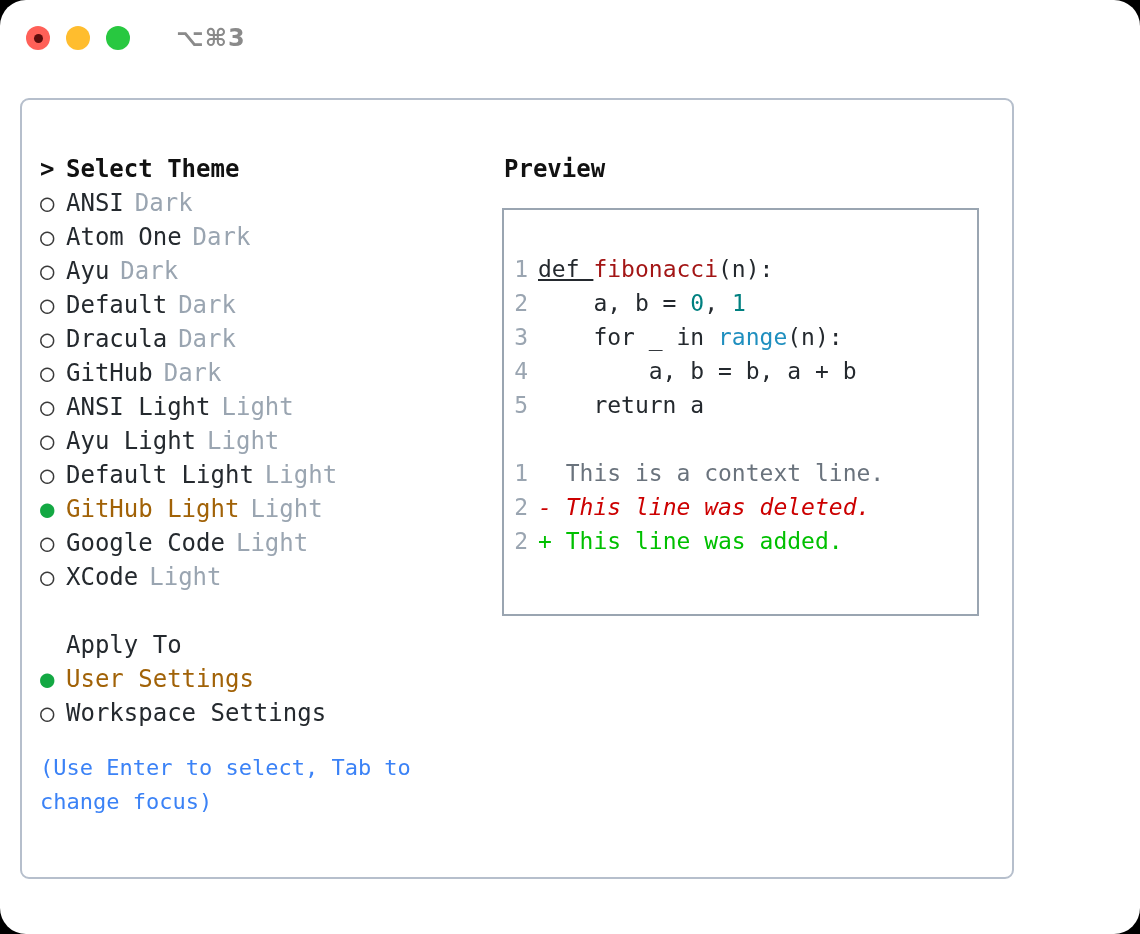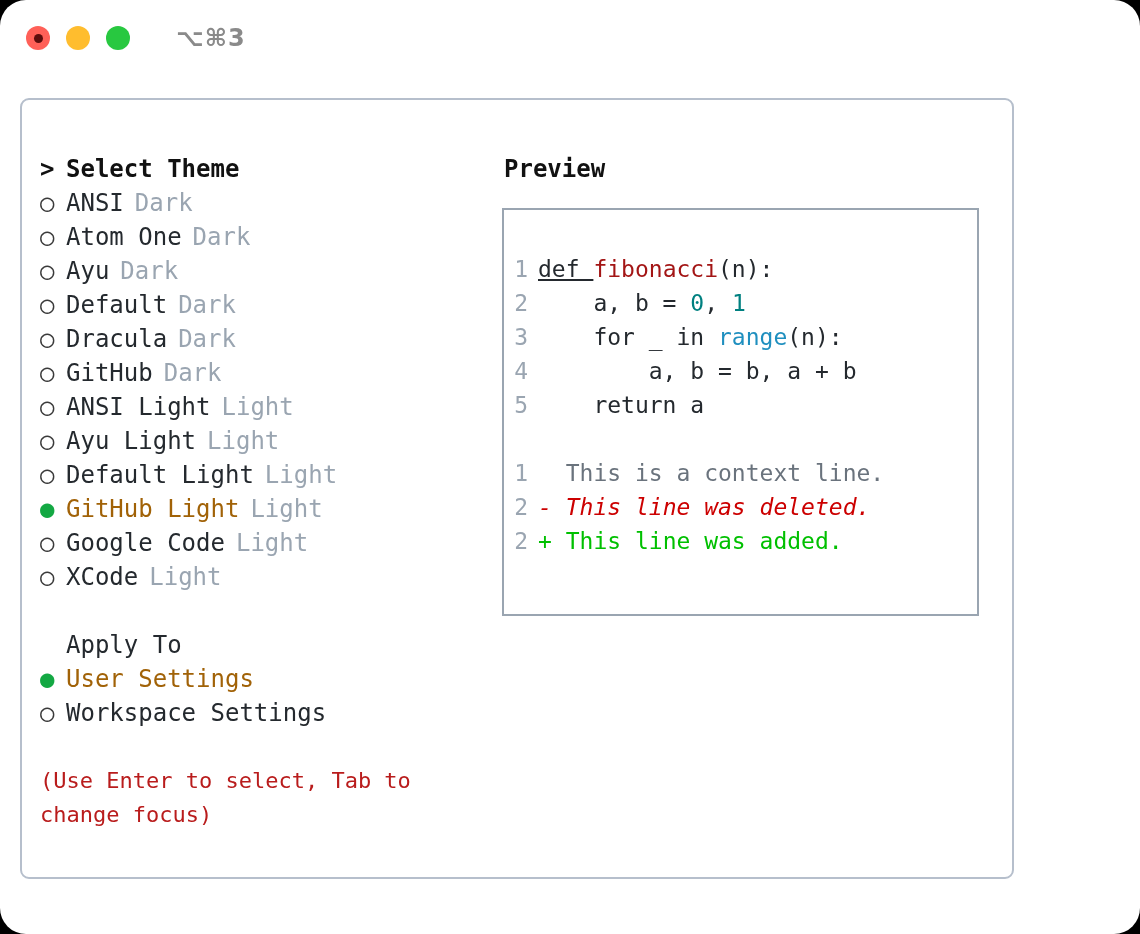--- a/index.html
+++ b/index.html
@@ -126,24 +126,24 @@
   .bullet-filled { color: #13a843; }
   .label { color: #24292e; }
   .label-selected { color: #a16207; }
   .variant {
     color: #9aa5b1;
     margin-left: 11px;
   }
   .spacer { height: 34px; }
 
   .hint {
-    margin-top: 34px;
+    margin-top: 21px;
     font-size: 22px;
     line-height: 34px;
-    color: #b91c1c;
+    color: #3b82f6;
     width: 410px;
   }
 
   
   .preview-title {
     font-size: 24px;
     line-height: 34px;
     font-weight: bold;
     color: #111111;
     margin-left: 2px;

